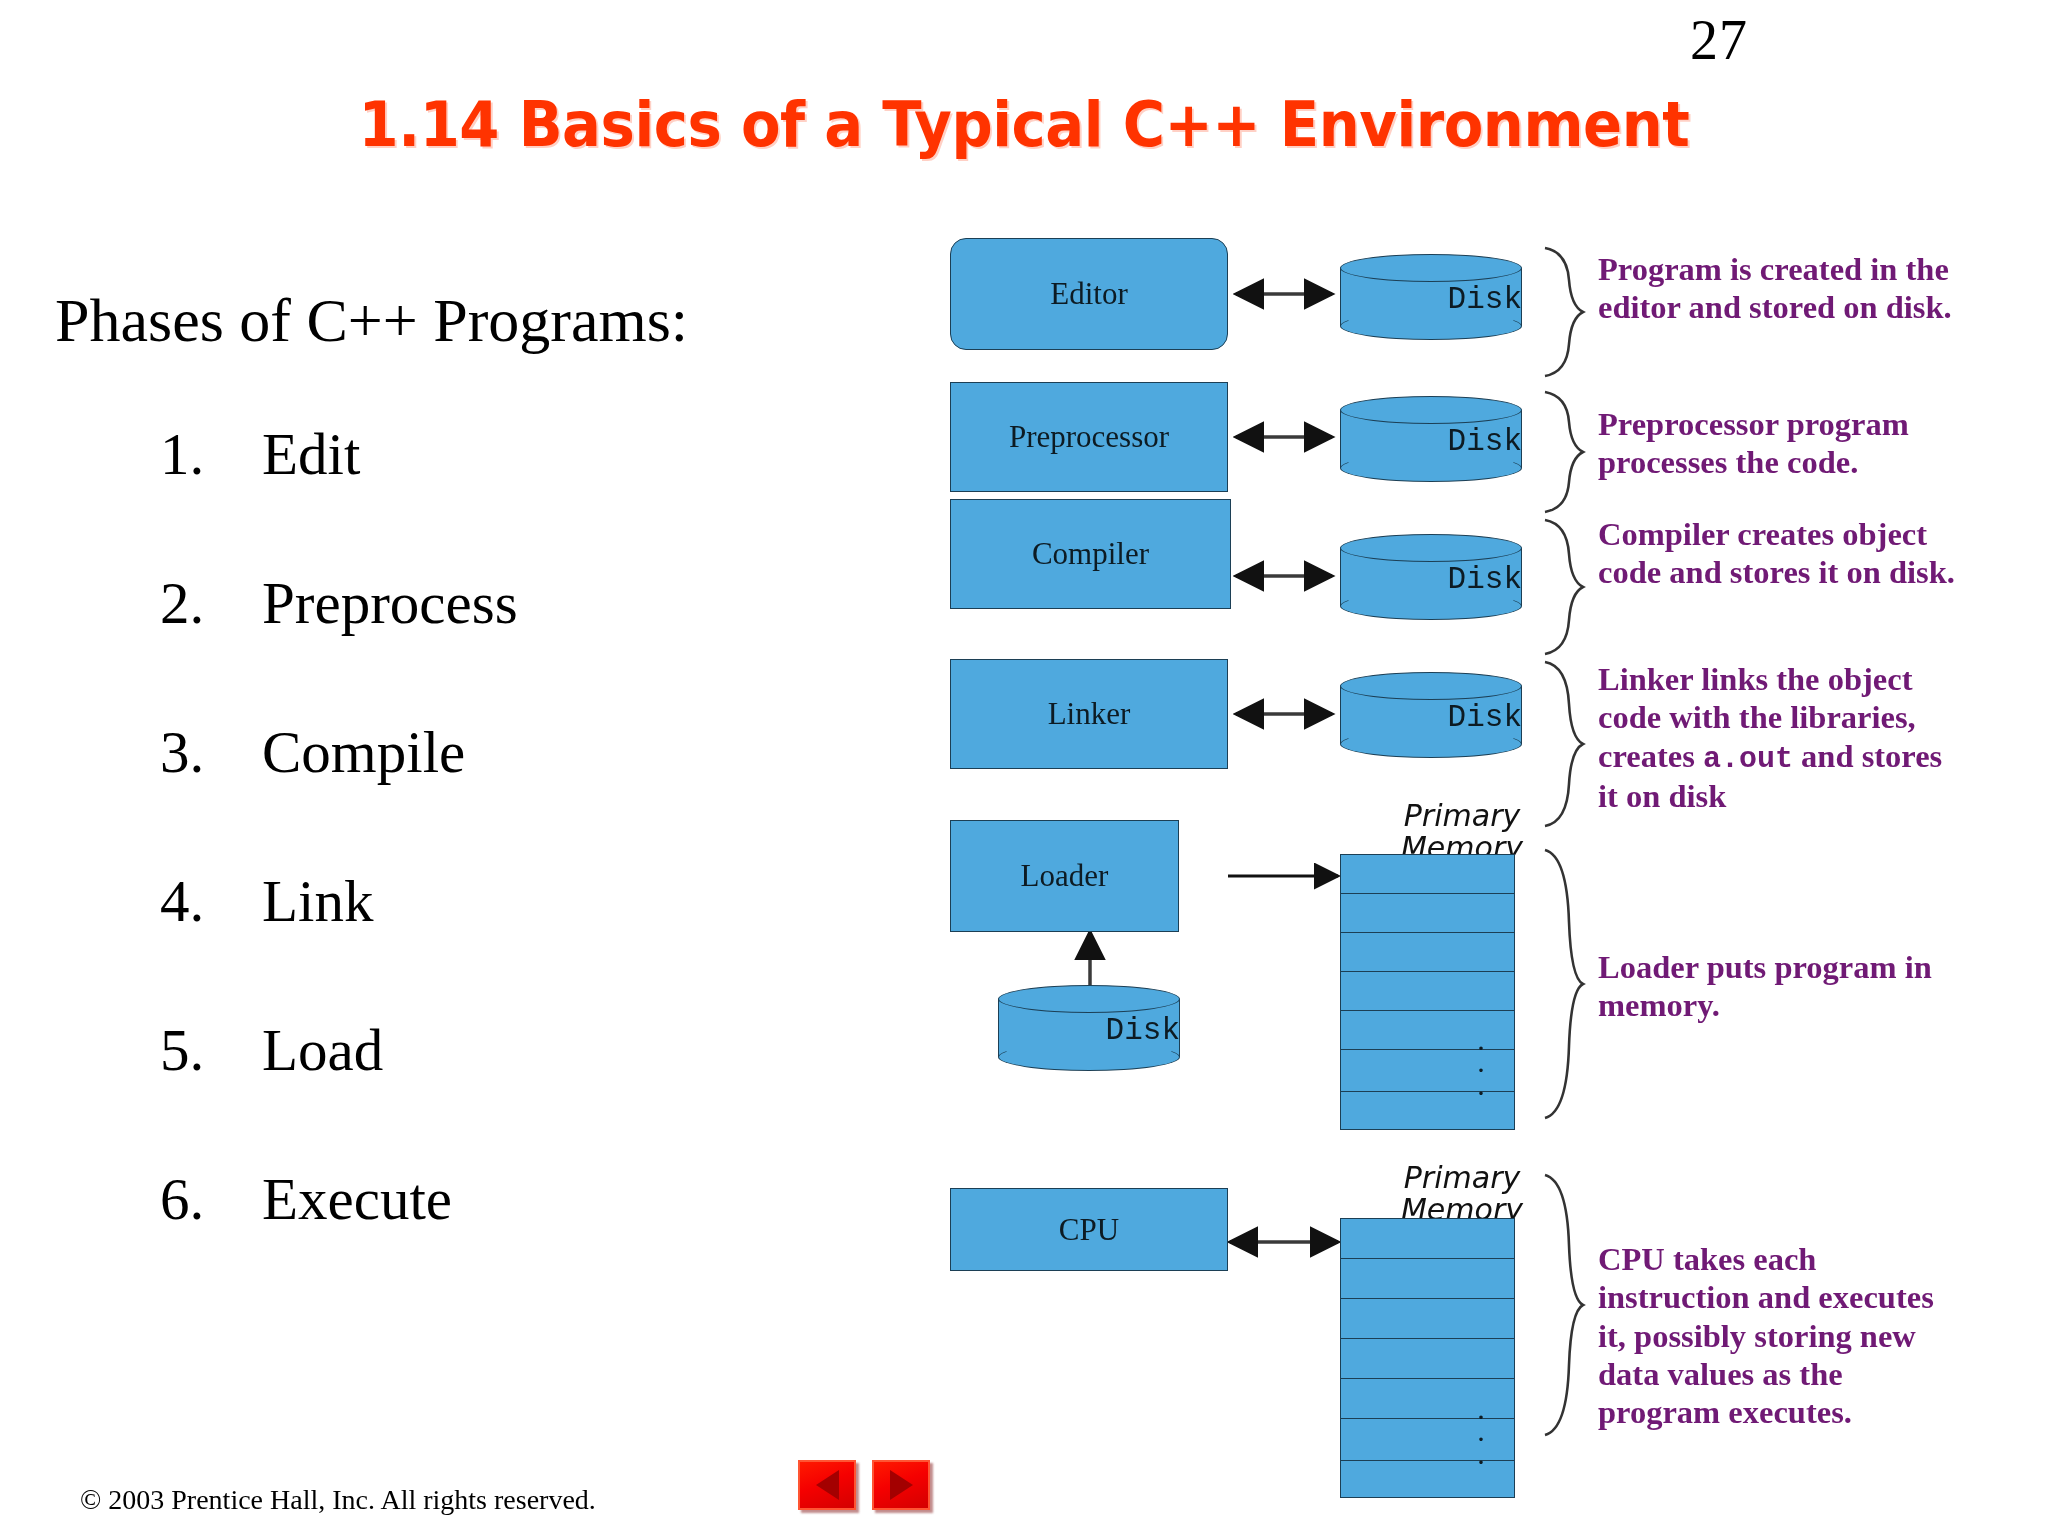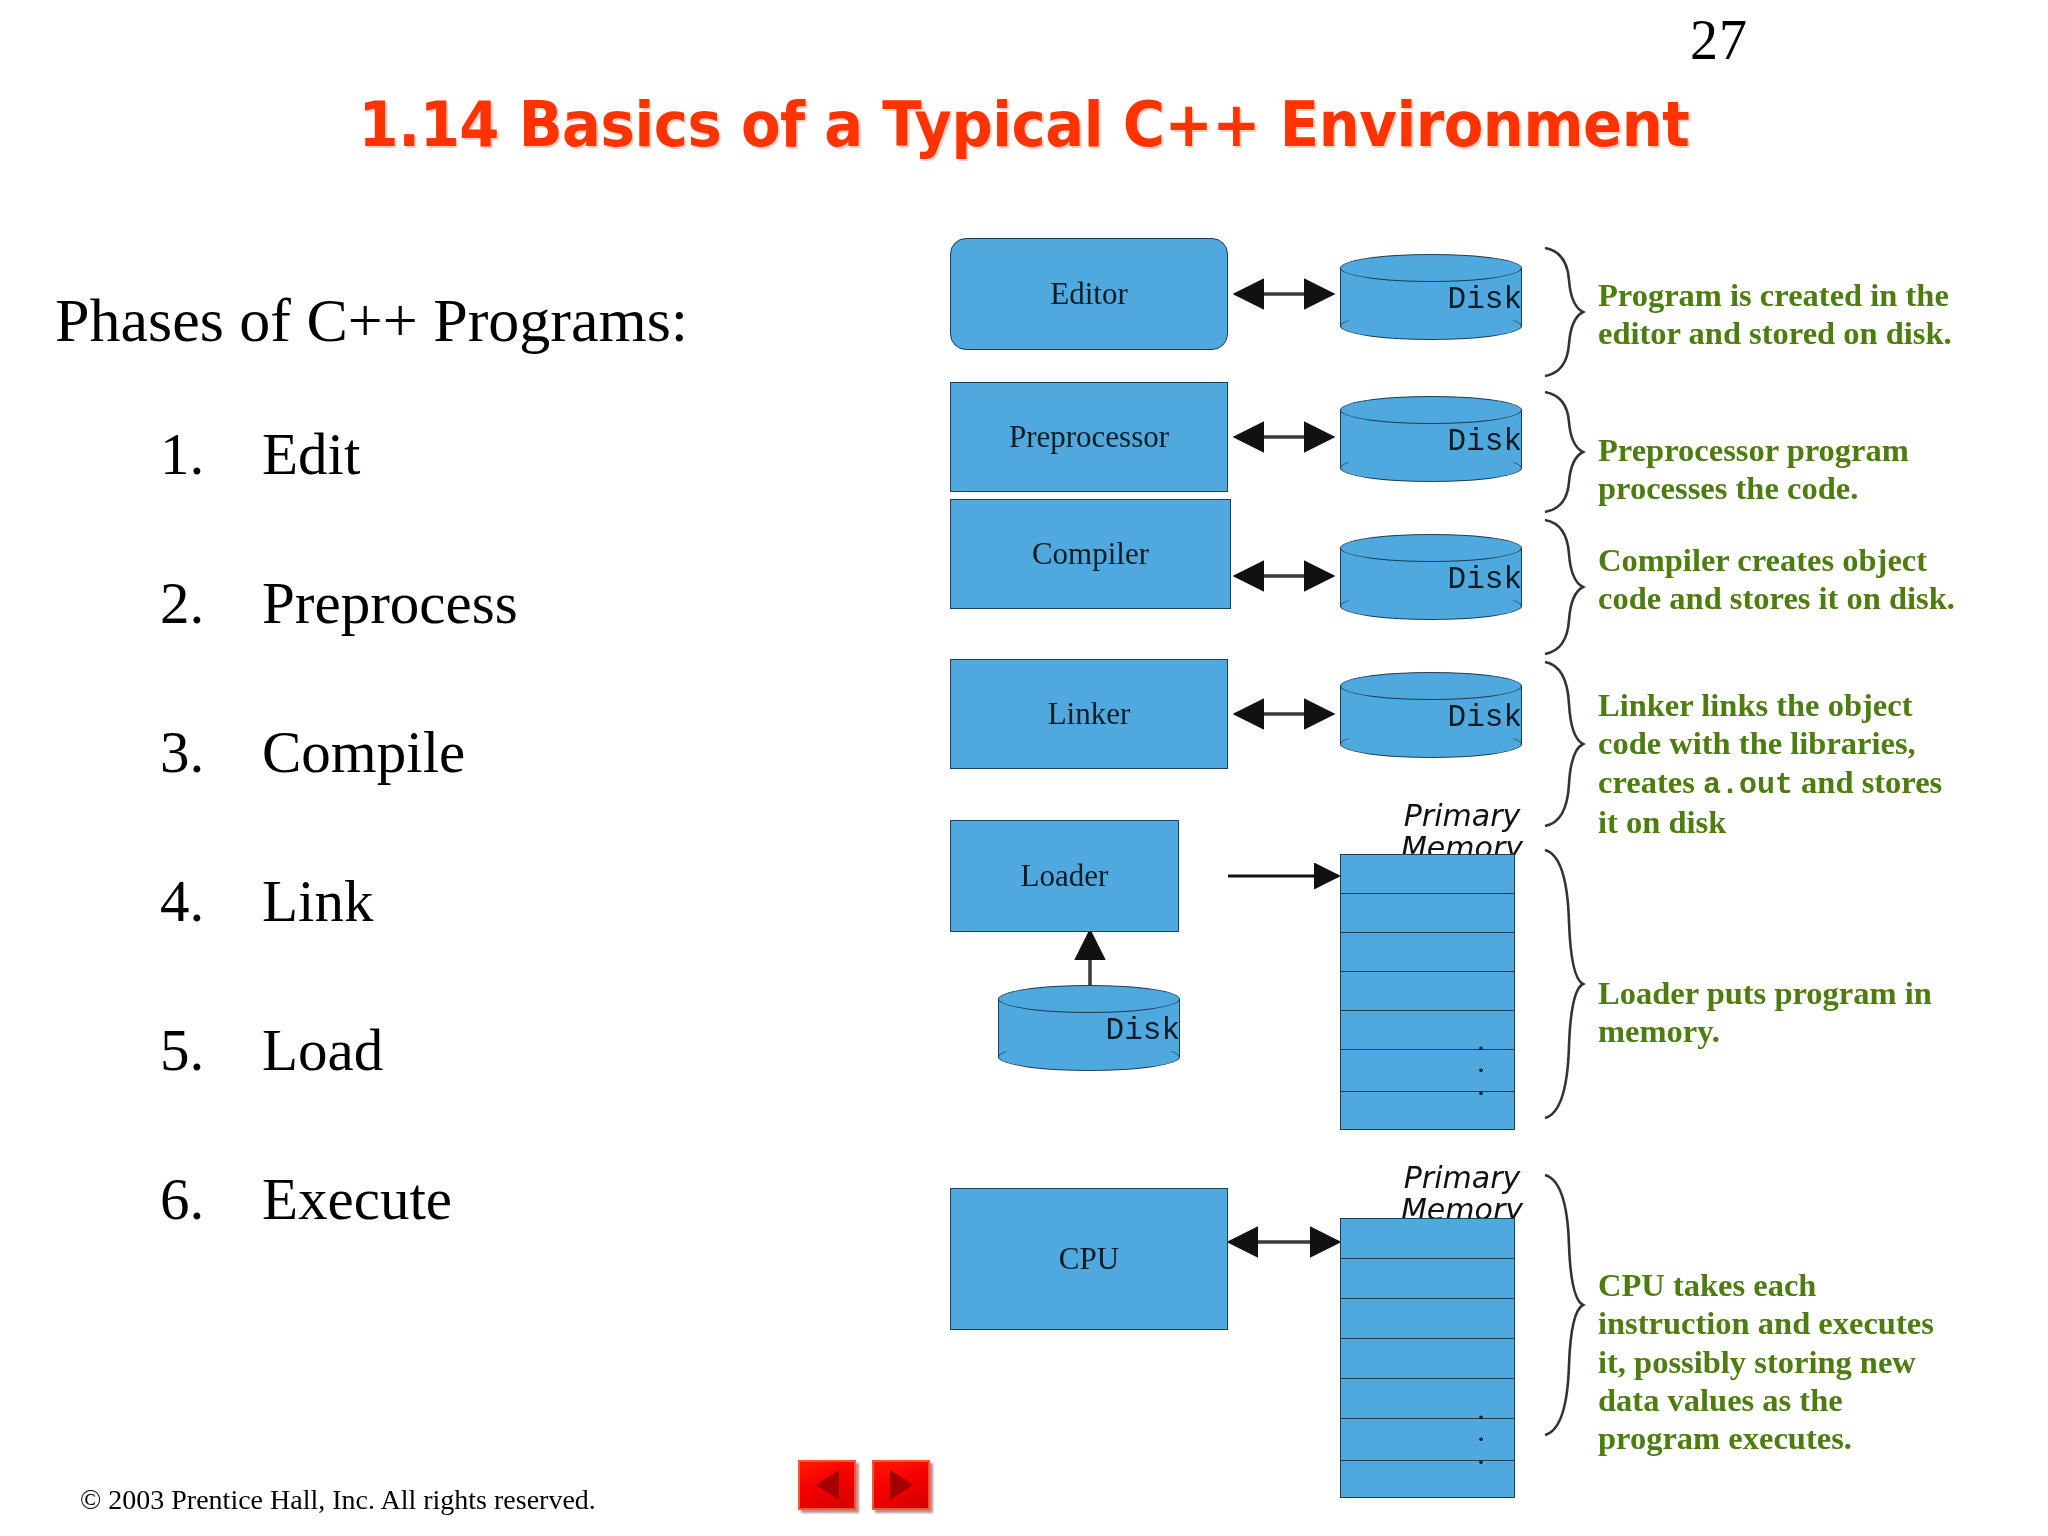--- a/index.html
+++ b/index.html
@@ -117,23 +117,22 @@
     text-align: center; line-height: 1.08; width: 220px;
   }
 
   
   .annot {
     position: absolute;
     font-family: "Liberation Serif", serif;
     font-weight: bold;
     font-size: 32.5px;
     line-height: 1.18;
-    color: #4d7c0f;
+    color: #701a75;
     width: 360px;
-    margin-top: 26px;
   }
   .annot .mono {
     font-family: "Liberation Mono", "DejaVu Sans Mono", monospace;
     font-weight: bold; font-size: 30px;
   }
 </style>
 </head>
 <body>
 
 <div id="slide">
@@ -211,21 +210,21 @@
   </div>
   <div class="proc-box" style="left:950px; top:499px; width:281px; height:110px;">
     <span>Compiler</span>
   </div>
   <div class="proc-box" style="left:950px; top:659px; width:278px; height:110px;">
     <span>Linker</span>
   </div>
   <div class="proc-box" style="left:950px; top:820px; width:229px; height:112px;">
     <span>Loader</span>
   </div>
-  <div class="proc-box" style="left:950px; top:1188px; width:278px; height:142px;">
+  <div class="proc-box" style="left:950px; top:1188px; width:278px; height:83px;">
     <span>CPU</span>
   </div>
 
   <div class="disk" style="left:1340px; top:254px; width:182px; height:86px;">
     <div class="body"></div>
     <div class="bottom"></div>
     <div class="top"></div>
     <div class="dlabel">Disk</div>
   </div>
   <div class="disk" style="left:1340px; top:396px; width:182px; height:86px;">

